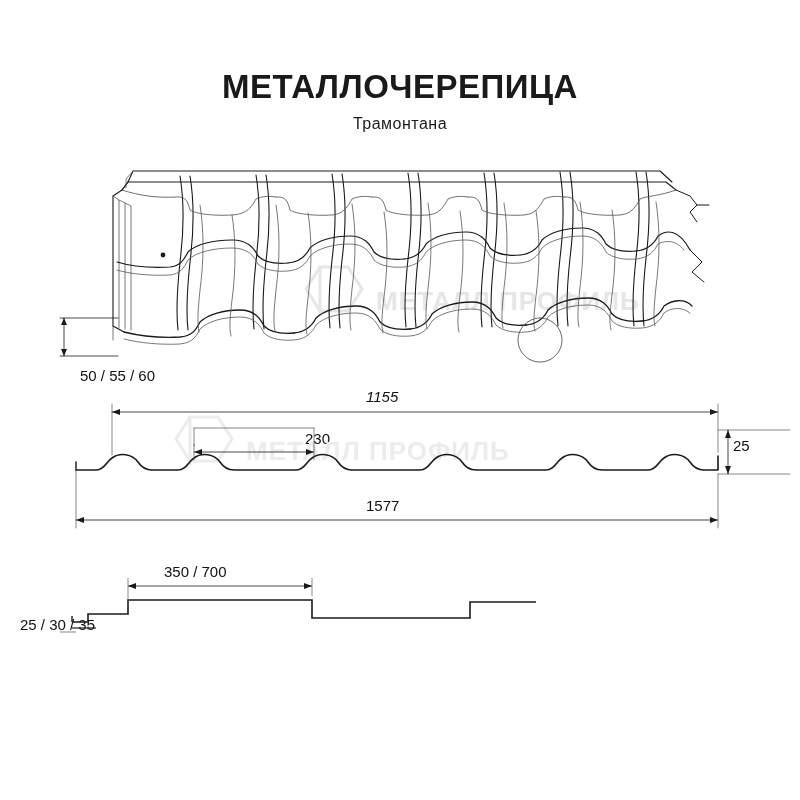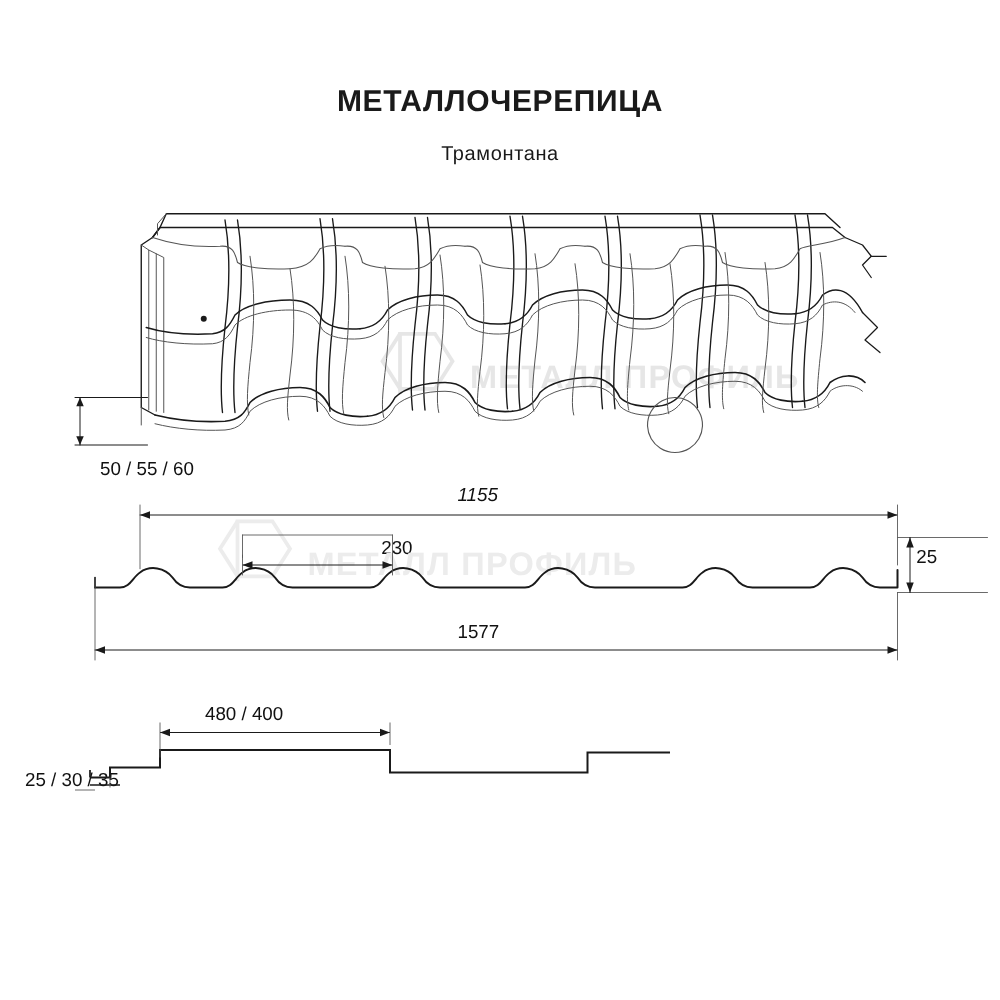--- a/index.html
+++ b/index.html
@@ -24,21 +24,21 @@
   .title {
     position: absolute;
     left: 0;
     right: 0;
     text-align: center;
     font-weight: bold;
     letter-spacing: 0.5px;
   }
   #main-title {
     top: 68px;
-    font-size: 24px;
+    font-size: 33px;
     color: #1a1a1a;
   }
   #sub-title {
     top: 115px;
     font-size: 16px;
     color: #1a1a1a;
     font-weight: normal;
   }
   .dim-label {
     position: absolute;
@@ -58,21 +58,21 @@
 <body>
 
 <div class="title" id="main-title">МЕТАЛЛОЧЕРЕПИЦА</div>
 <div class="title" id="sub-title">Трамонтана</div>
 
 <div class="dim-label" id="label-thickness-top">50 / 55 / 60</div>
 <div class="dim-label" id="label-1155">1155</div>
 <div class="dim-label" id="label-230">230</div>
 <div class="dim-label" id="label-25">25</div>
 <div class="dim-label" id="label-1195">1577</div>
-<div class="dim-label" id="label-350-400">480 / 400</div>
+<div class="dim-label" id="label-350-400">350 / 700</div>
 <div class="dim-label" id="label-25-30-35">25 / 30 / 35</div>
 
 <svg id="sheet" viewBox="0 0 800 800" xmlns="http://www.w3.org/2000/svg">
 
   <g opacity="1">
 
     <g transform="translate(300,255)">
       <g fill="none" stroke="#e6e6e6" stroke-width="3">
         <path d="M20,60 L20,12 L48,12 L62,34 L48,56 L20,56"></path>
         <path d="M20,12 L6,34 L20,56"></path>

